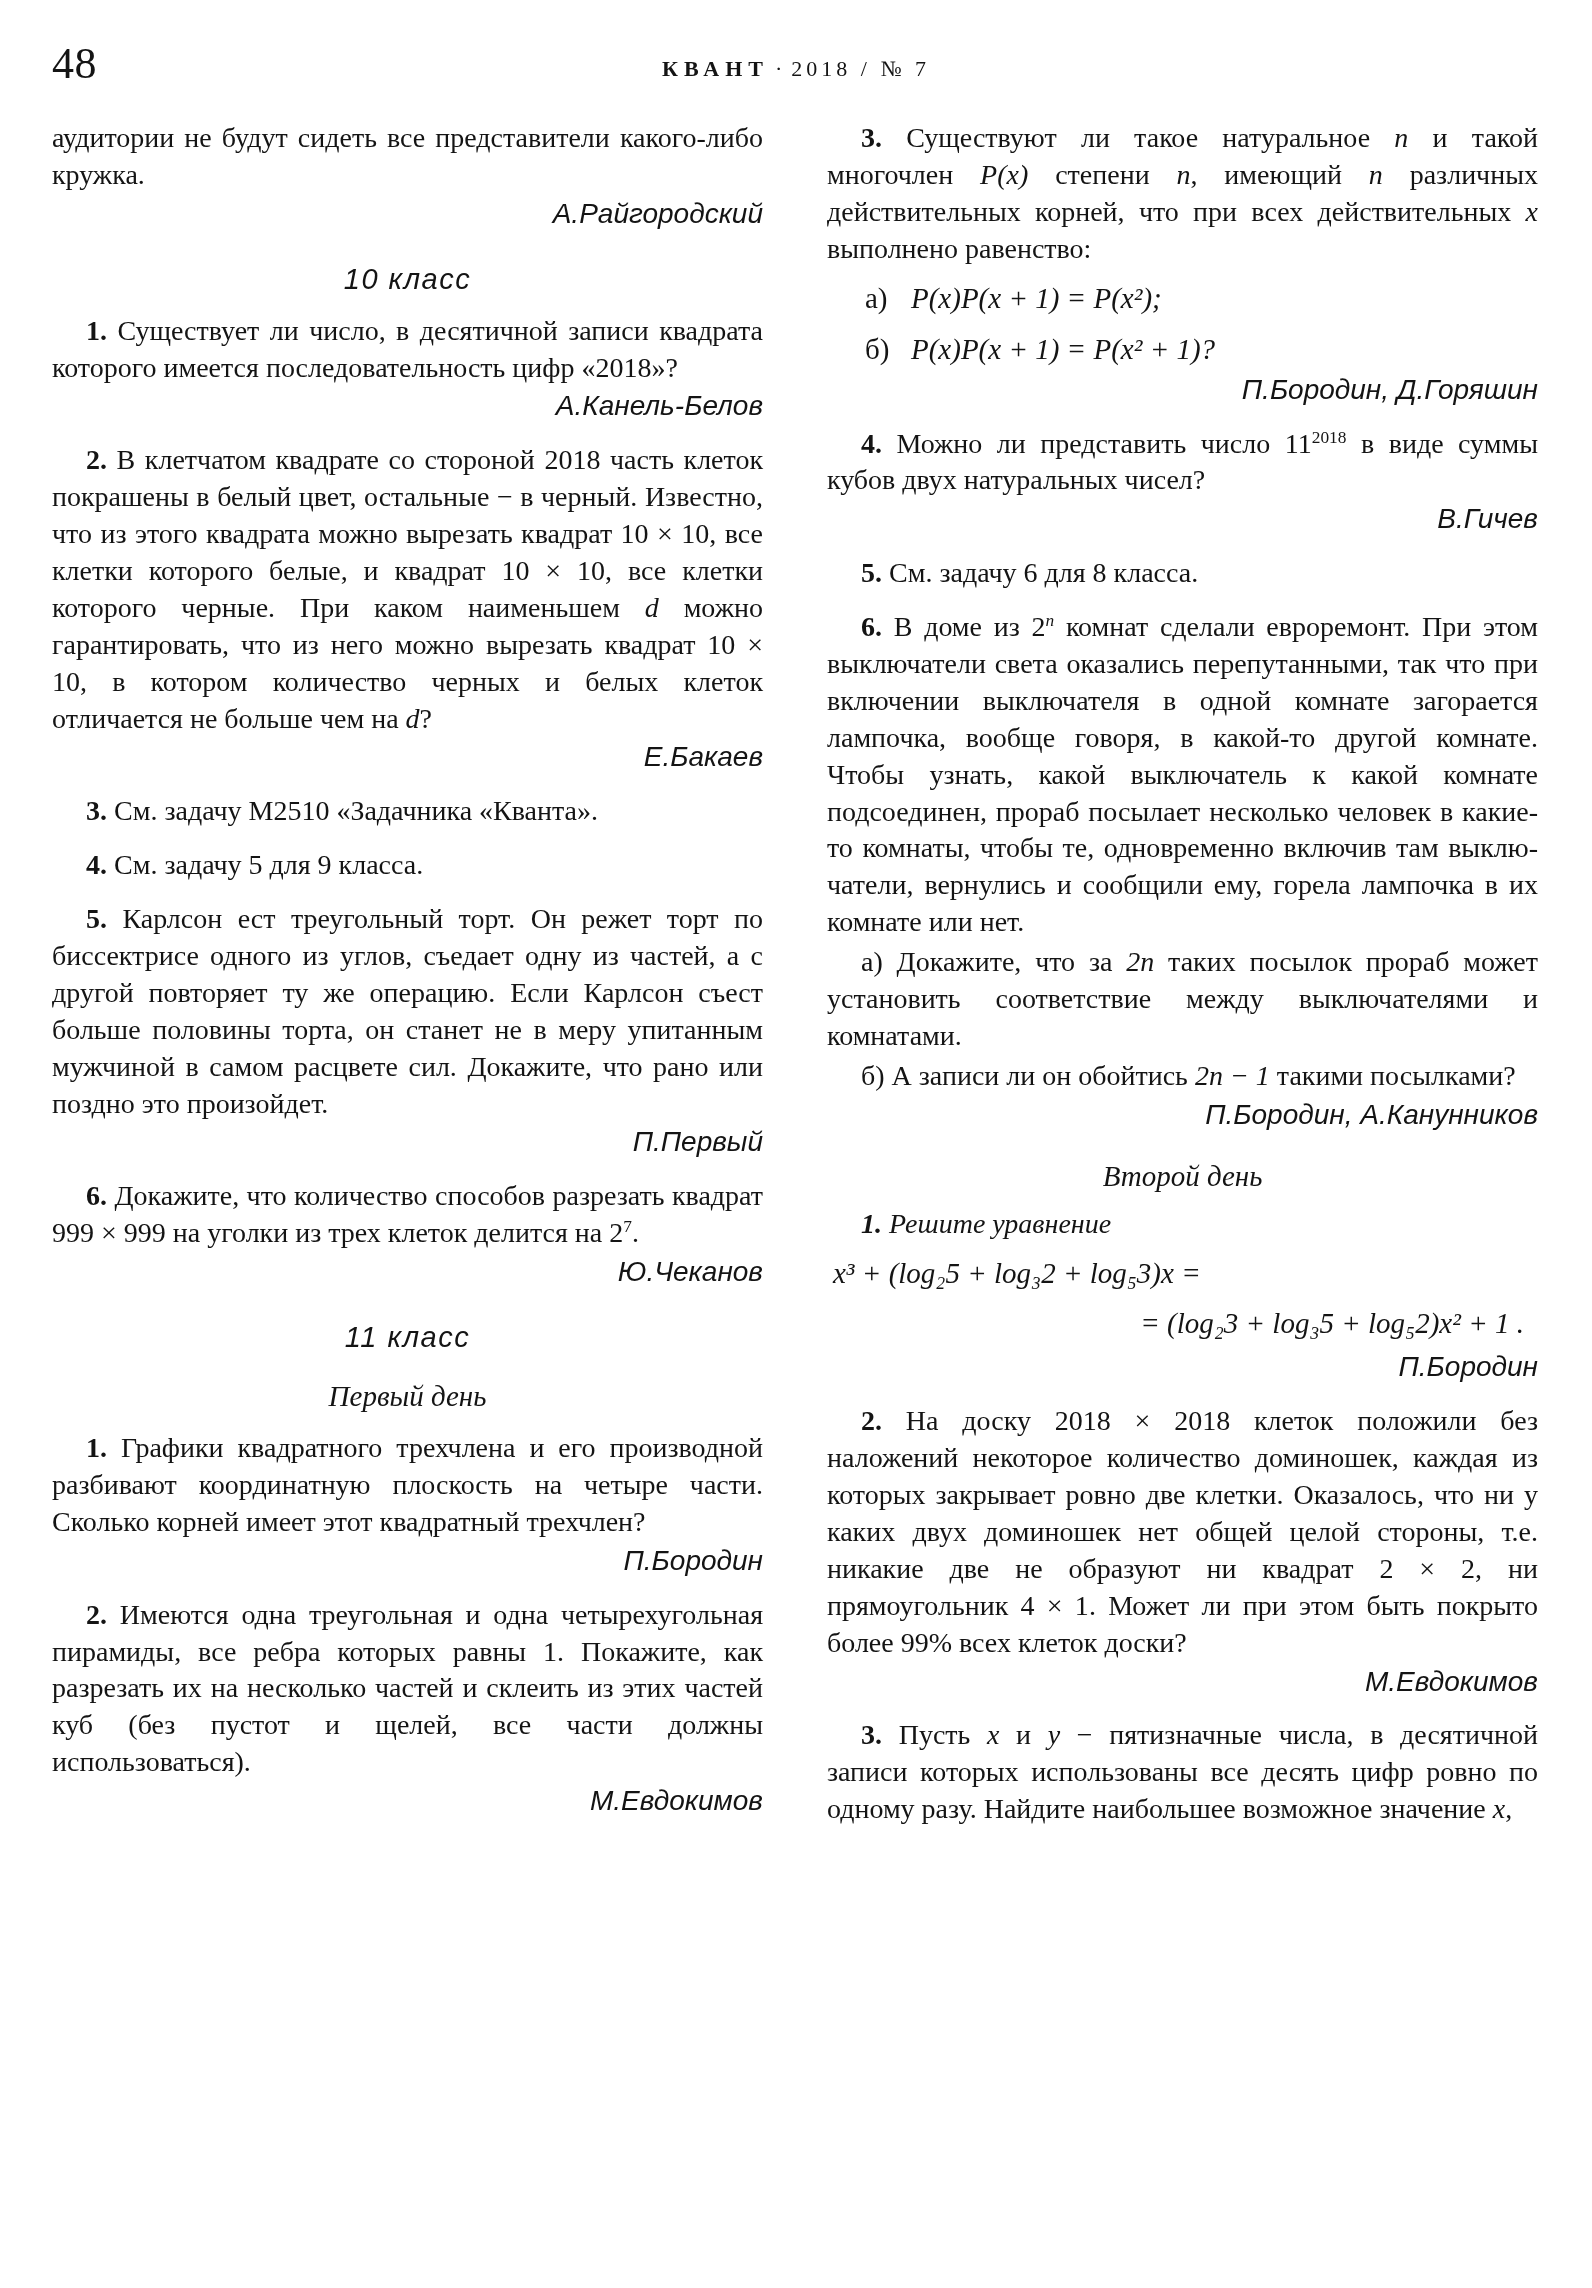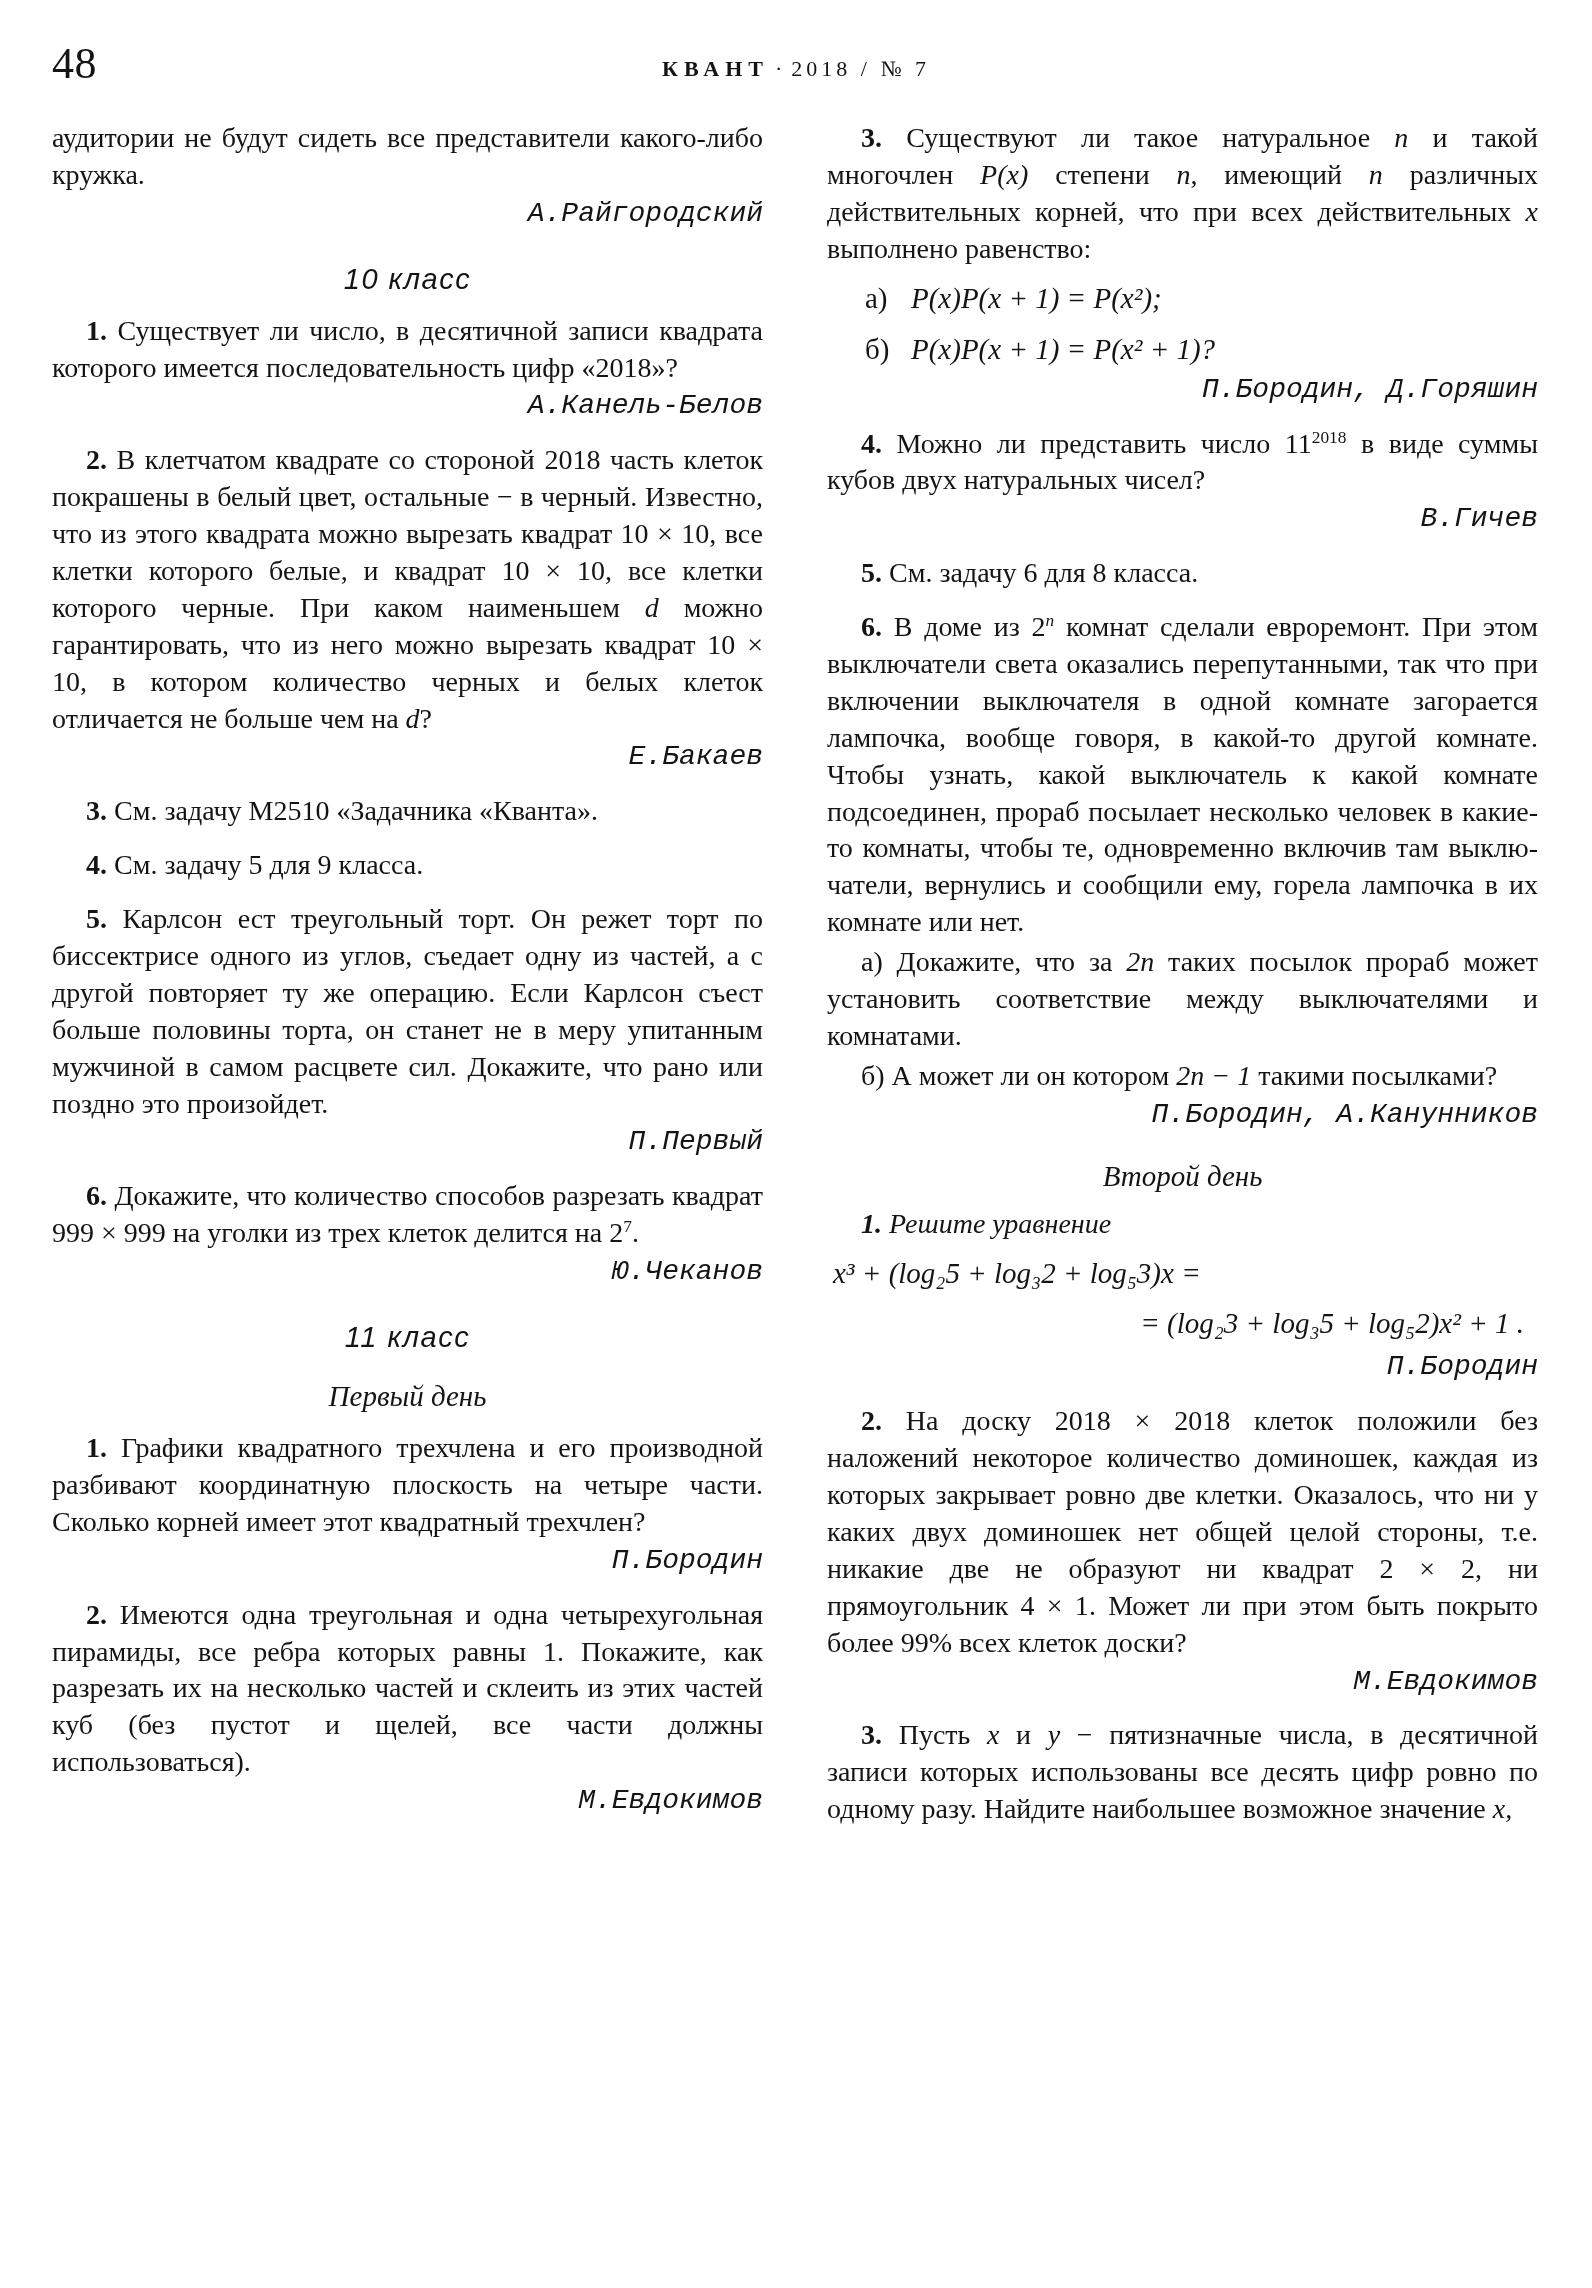--- a/index.html
+++ b/index.html
@@ -99,21 +99,21 @@
   .num {
     font-weight: bold;
   }
 
   .author {
     margin: 2px 0 0 0;
     font-size: 28px;
     line-height: 1.318;
     text-align: right;
     font-style: italic;
-    font-family: Liberation Mono, monospace;
+    font-family: Liberation Sans, sans-serif;
   }
 
   
   .classhead {
     margin: 30px 0 6px 0;
     text-align: center;
     font-family: Liberation Sans, sans-serif;
     font-style: italic;
     font-size: 29px;
     letter-spacing: 1.5px;
@@ -241,21 +241,21 @@
       <p class="prob"><span class="num">5.</span>
          <span>См. задачу 6 для 8 класса.</span></p>
 
       <p class="prob"><span class="num">6.</span>
          <span>В доме из </span><span class="mr">2</span><sup class="ei">n</sup><span> комнат сделали евроре­монт. При этом выключатели света оказа­лись перепутанными, так что при включении выключателя в одной комнате загорается лампочка, вообще говоря, в какой-то другой комнате. Чтобы узнать, какой выключатель к какой комнате подсоединен, прораб посы­лает несколько человек в какие-то комнаты, чтобы те, одновременно включив там выклю­чатели, вернулись и сообщили ему, горела лампочка в их комнате или нет.</span></p>
 
       <p class="sub"><span>а)</span>
          <span>Докажите, что за </span><span class="m">2n</span><span> таких посылок прораб может установить соответствие меж­ду выключателями и комнатами.</span></p>
 
       <p class="sub"><span>б)</span>
-         <span>А может ли он котором </span><span class="m">2n − 1</span><span> такими посылками?</span></p>
+         <span>А записи ли он обойтись </span><span class="m">2n − 1</span><span> такими посылками?</span></p>
 
       <p class="author">П.Бородин, А.Канунников</p>
 
       <div class="dayhead">Второй день</div>
 
       <p class="prob tight"><span class="num">1.</span>
          <span>Решите уравнение</span></p>
 
       <div class="eq">
         <span class="line1 m">x³ + (log₂5 + log₃2 + log₅3)x =</span>

